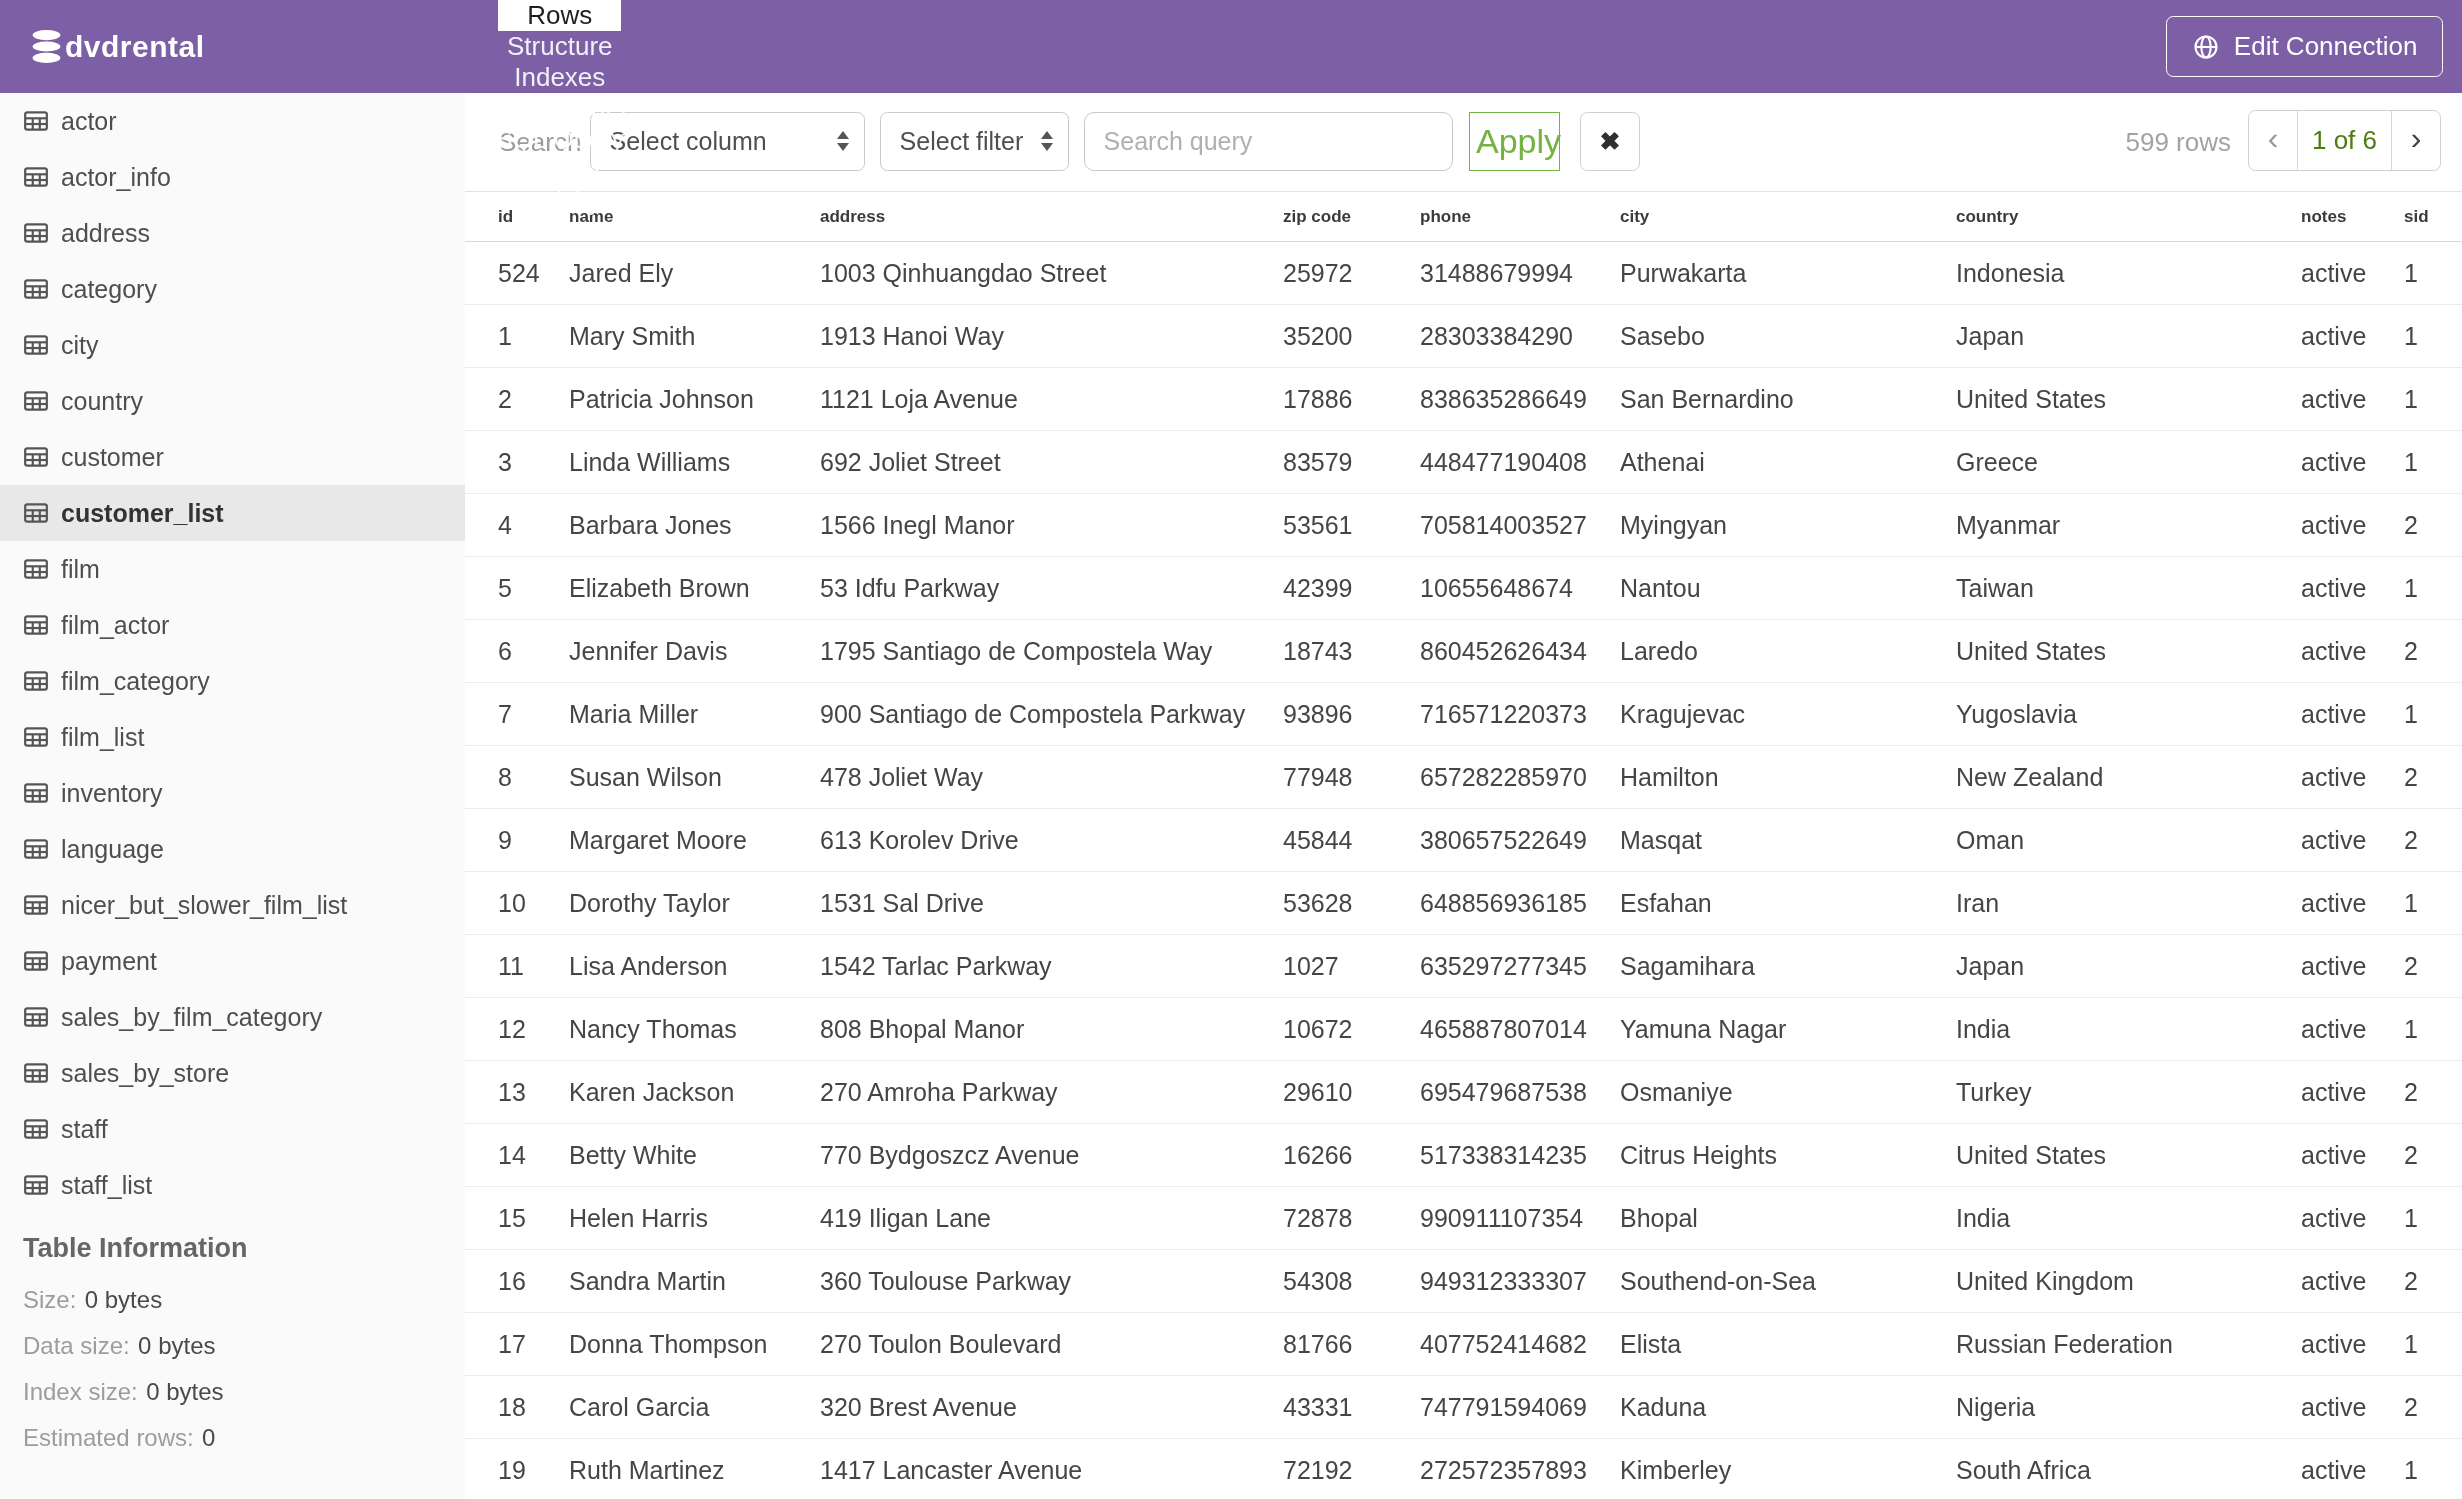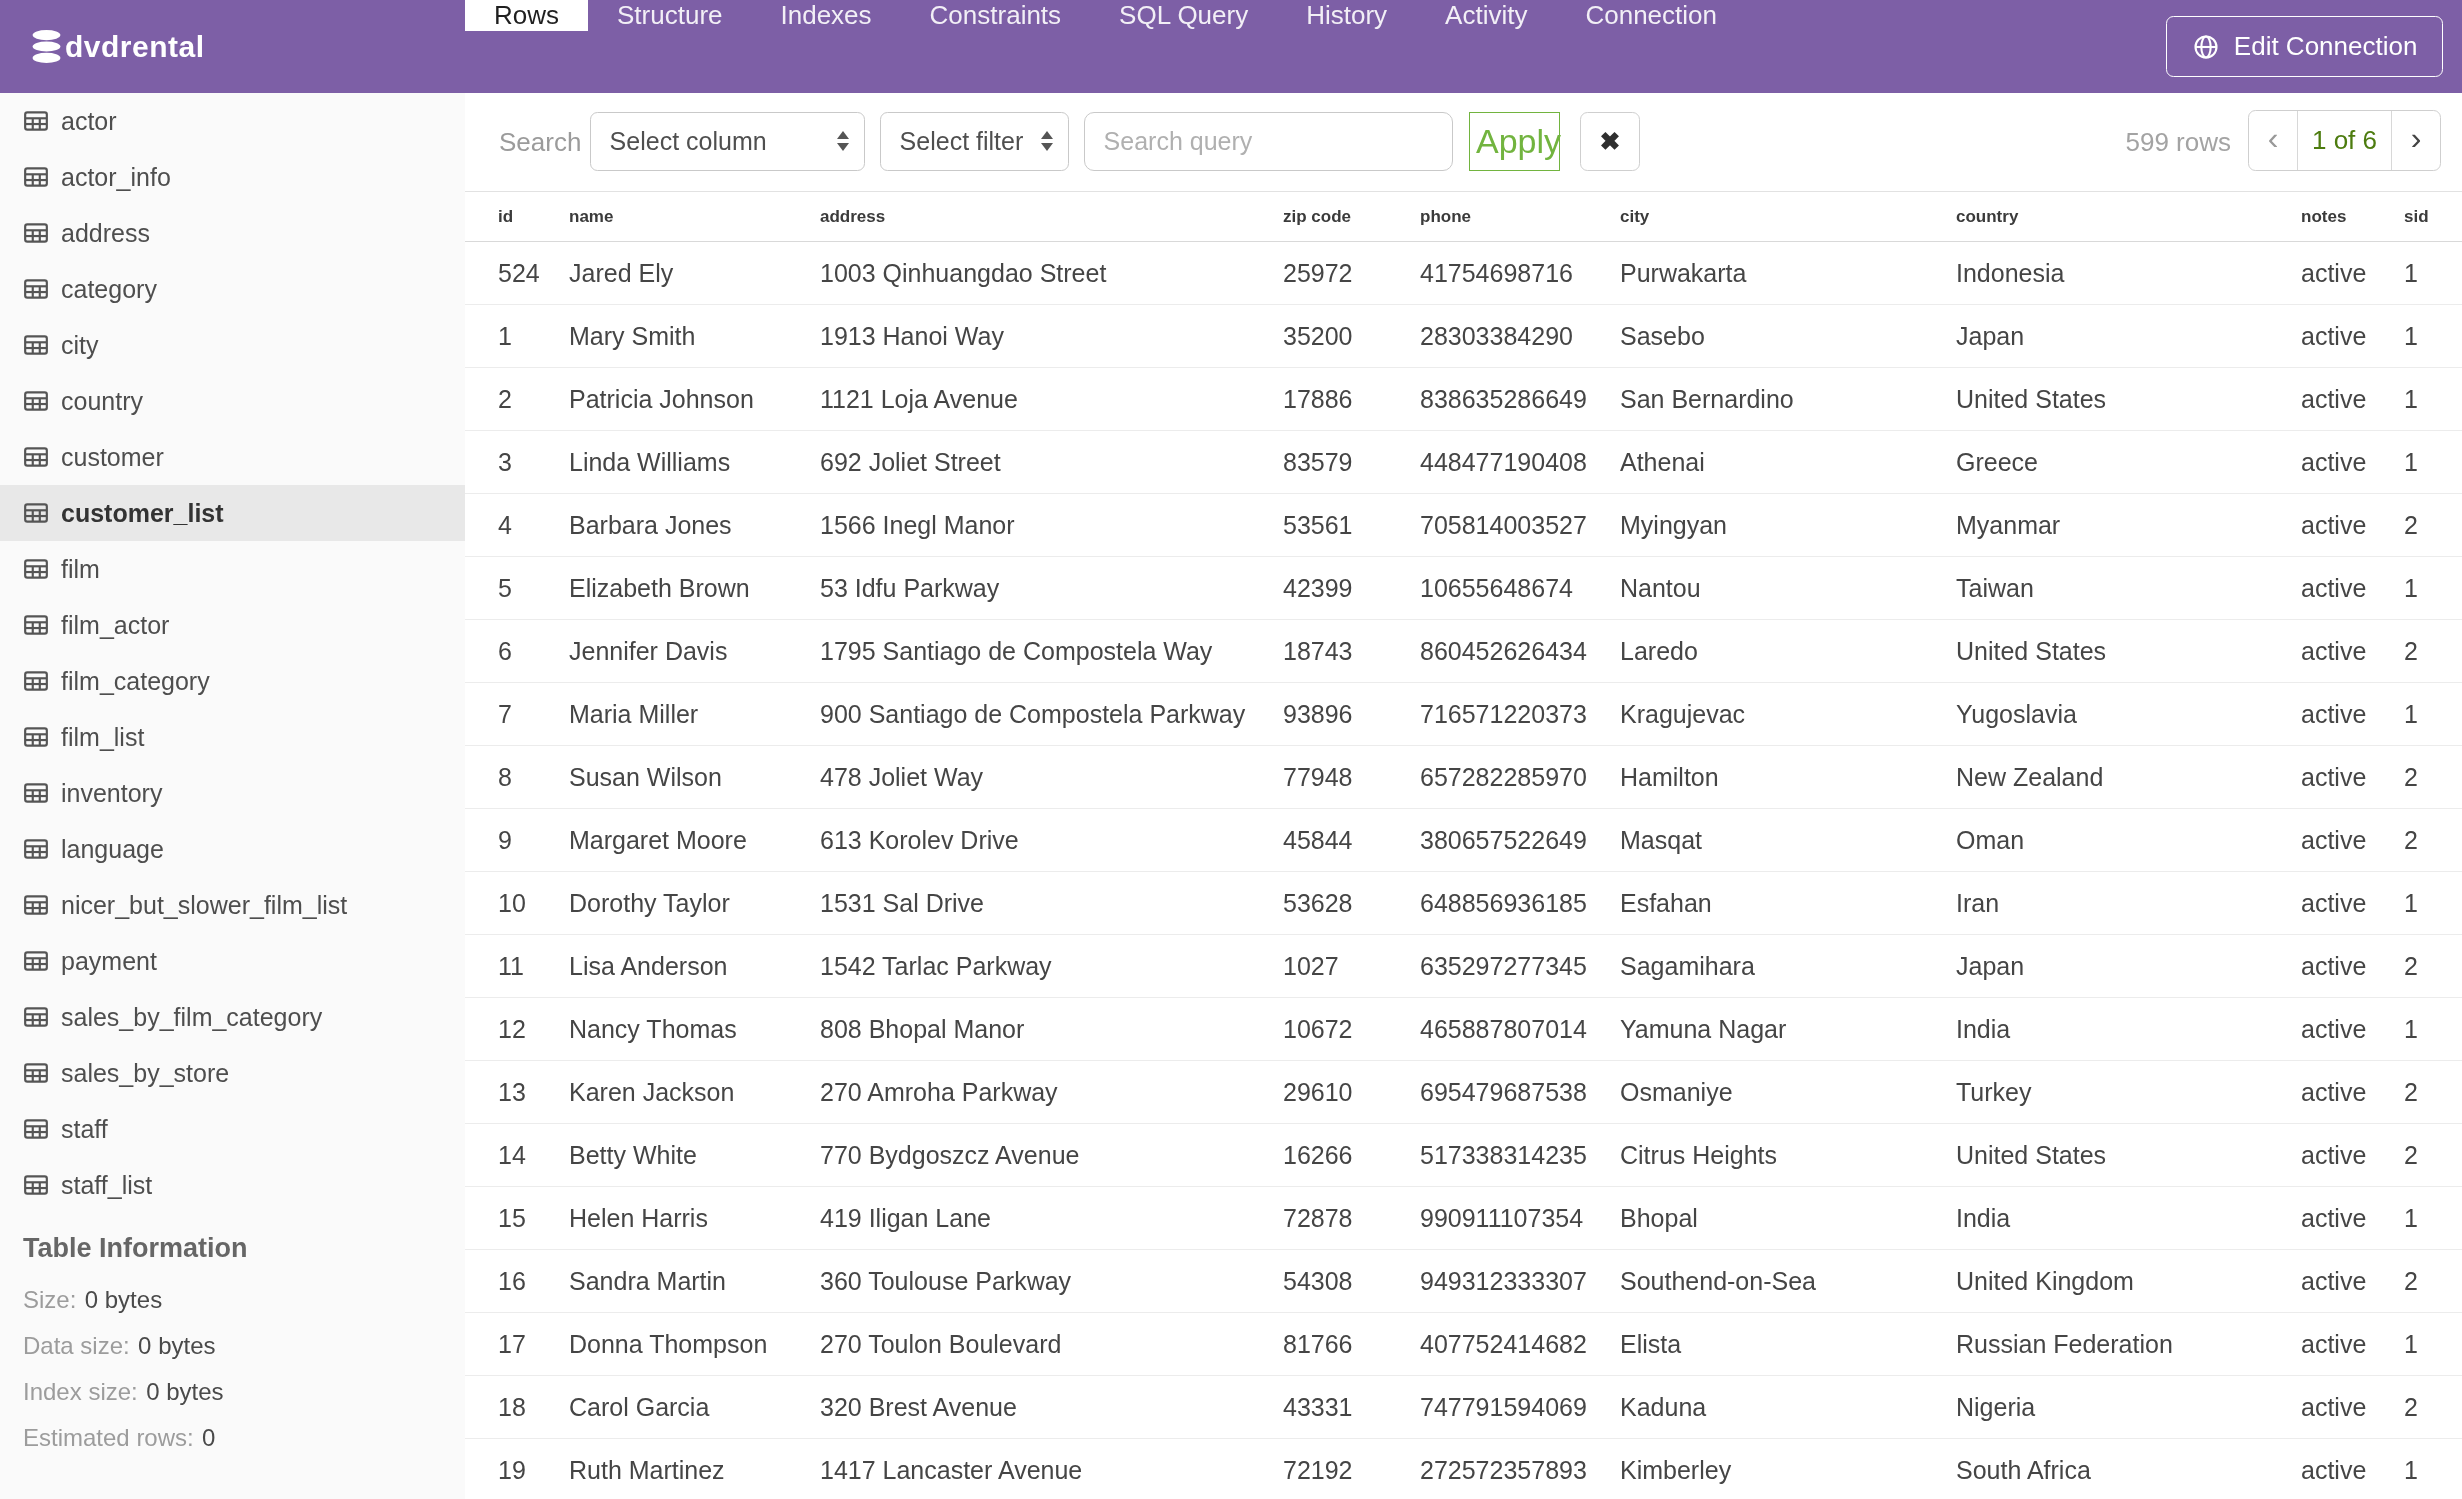--- a/index.html
+++ b/index.html
@@ -8,21 +8,21 @@
     width:2462px; height:1500px; position:relative; overflow:hidden;
     background:#fff; font-family:"Liberation Sans", sans-serif;
     -webkit-font-smoothing:antialiased;
   }
   
   .header { position:absolute; left:0; top:0; width:2462px; height:93px;
     background:var(--purple,#7d5fa6); display:flex; align-items:stretch; z-index:5; }
   .logo { width:465px; flex:0 0 auto; display:flex; align-items:center; padding-left:28px; }
   .logo svg { display:block; }
   .logo-title { color:#fff; font-size:30px; font-weight:bold; letter-spacing:0.5px; }
-  .tabs { display:flex; align-items:flex-start; }
+  .tabs { display:flex; align-items:center;flex-direction:column; }
   .tab { display:flex; align-items:center; padding:0 29px; font-size:26px;
     color:rgba(255,255,255,.9); cursor:pointer; white-space:nowrap; }
   .tab.active { background:#fff; color:#1f1f1f; }
   .edit-conn { position:absolute; right:18.6px; top:16px; height:61px; display:flex;
     align-items:center; gap:14px; padding:0 25px; border:1.9px solid #fff; border-radius:7.4px;
     color:#fff; font-size:26px; background:transparent; cursor:pointer; }
   
   .sidebar { position:absolute; left:0; top:93px; width:465px; bottom:0; background:#fafafa; overflow:hidden; }
   .sb-item { height:56px; display:flex; align-items:center; padding-left:23px;
     font-size:25px; color:#4e4e4e; cursor:pointer; white-space:nowrap; }
@@ -444,21 +444,21 @@
             <th>notes</th>
             <th>sid</th>
           </tr>
         </thead>
       <tbody>
           <tr>
             <td>524</td>
             <td>Jared Ely</td>
             <td>1003 Qinhuangdao Street</td>
             <td>25972</td>
-            <td>41754698716</td>
+            <td>31488679994</td>
             <td>Purwakarta</td>
             <td>Indonesia</td>
             <td>active</td>
             <td>1</td>
           </tr>
           <tr>
             <td>1</td>
             <td>Mary Smith</td>
             <td>1913 Hanoi Way</td>
             <td>35200</td>

